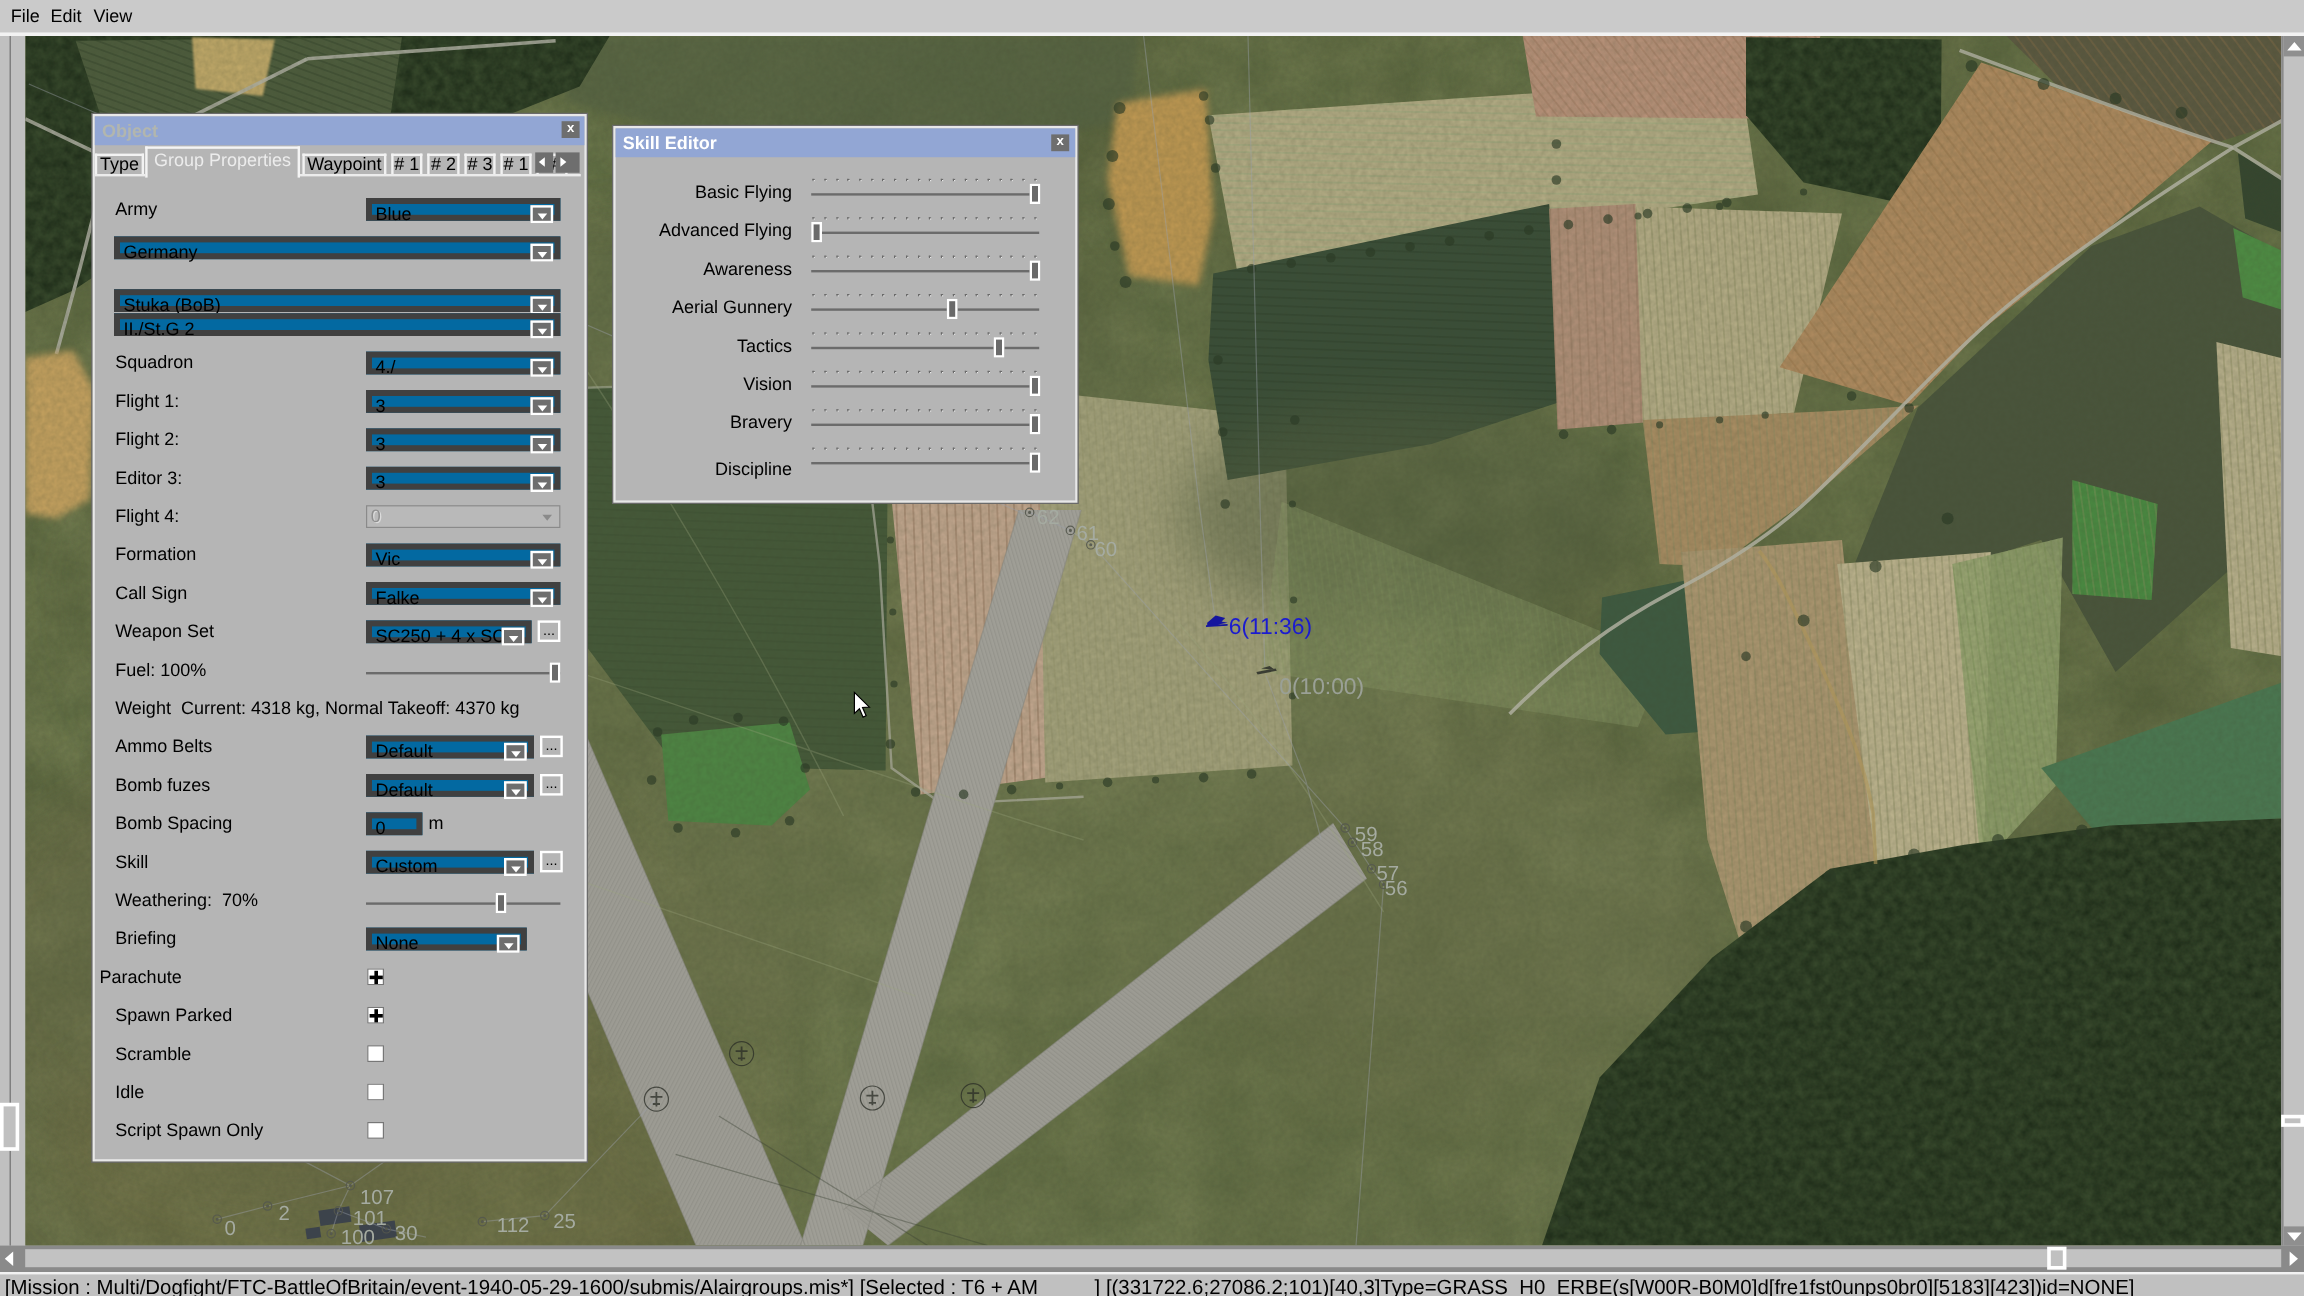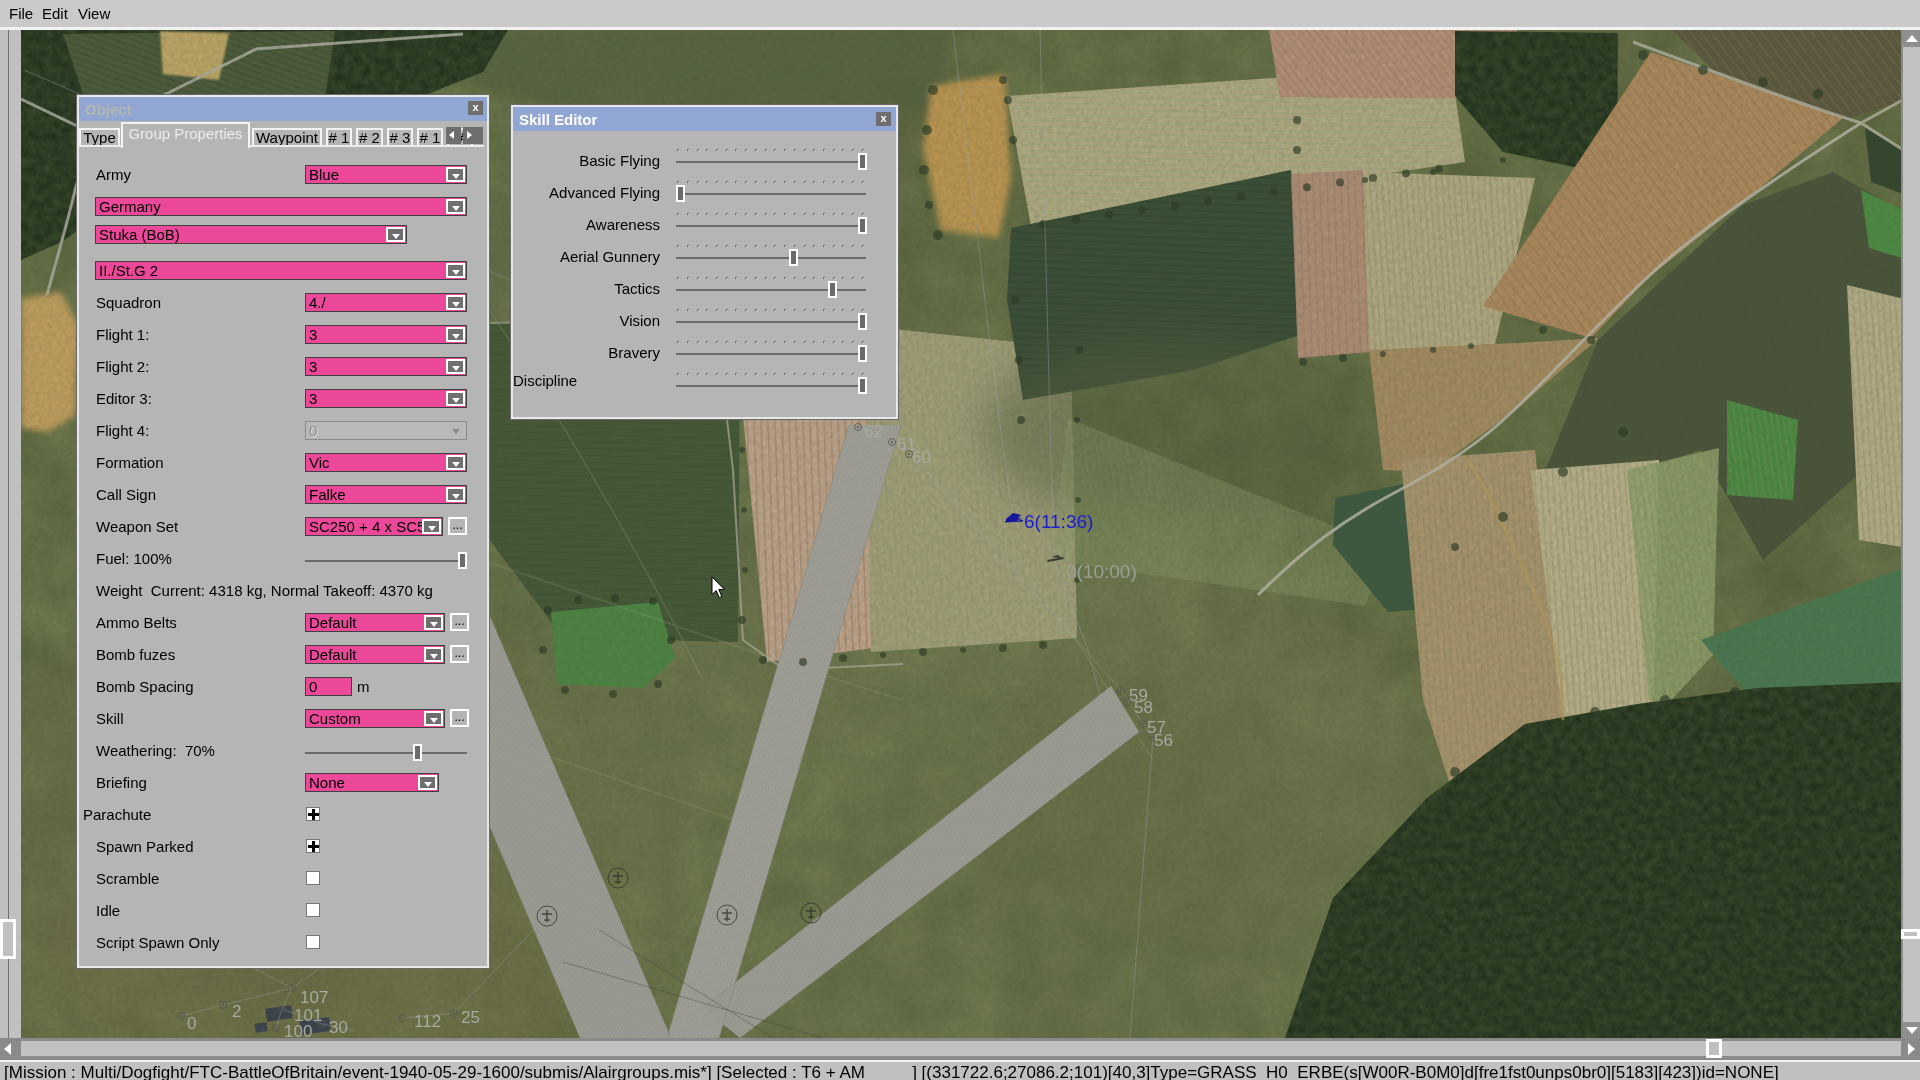--- a/index.html
+++ b/index.html
@@ -18,21 +18,21 @@
 #hscroll{position:absolute;left:0;top:1038px;width:1920px;height:22px;background:#8a8a8a}
 #htrack{position:absolute;left:21px;top:3px;width:1880px;height:15px;background:#c2c2c2}
 #hthumb{position:absolute;left:1706px;top:1px;width:16px;height:19px;background:#c0c0c0;border:3px solid #fff}
 #statusbar{position:absolute;left:0;top:1060px;width:1920px;height:20px;background:#c0c0c0;border-top:2px solid #f2f2f2}
 #statusbar .txt{position:absolute;left:4px;top:1px;font-size:17px;color:#000;white-space:pre}
 .dlg{position:absolute;background:#b5b5b5;border:2px solid #e8e8e8;outline:1px solid #6a6a6a}
 .tbar{position:absolute;left:0px;top:0px;right:0px;height:24px;background:#92a6d4}
 .tbar .cap{position:absolute;left:6px;top:4px;font-size:15px;font-weight:bold}
 .xbtn{position:absolute;width:15px;height:14px;background:#6e6e6e;color:#fff;font-size:11px;font-weight:bold;text-align:center;line-height:13px}
 .lb{position:absolute;font-size:15px;color:#000;white-space:pre}
-.combo{position:absolute;height:19px;background:#ec4899;border:1px solid #404040;font-size:15px;color:#000}
+.combo{position:absolute;height:19px;background:#0369a1;border:5px solid #404040;font-size:15px;color:#000}
 .combo .cv{position:absolute;left:3px;top:0px;white-space:pre}
 .cbtn{position:absolute;right:1px;top:1px;width:19px;height:15px;background:#6e6e6e;border:2px solid #fff}
 .cbtn .t{position:absolute;left:4px;top:5px;border-left:4px solid transparent;border-right:4px solid transparent;border-top:5px solid #fff}
 .combo.dis{background:#b9b9b9;border:1px solid #8a8a8a;color:#8f8f8f;text-shadow:1px 1px 0 #dcdcdc}
 .combo.dis .t{position:absolute;right:6px;top:7px;border-left:4px solid transparent;border-right:4px solid transparent;border-top:5px solid #8a8a8a}
 .dots{position:absolute;width:19px;height:18px;background:#b5b5b5;border:2px solid #fff;font-size:12px;color:#000;text-align:center;line-height:12px}
 .chk{position:absolute;width:14px;height:14px;background:#fff;border:1px solid #777}
 .chk.on::before{content:"";position:absolute;left:5px;top:1px;width:3px;height:11px;background:#000}
 .chk.on::after{content:"";position:absolute;left:1px;top:5px;width:11px;height:3px;background:#000}
 .sld{position:absolute;height:2px;background:#6b6b6b}
@@ -425,21 +425,21 @@
       <div class="cbtn">
         <div class="t"></div>
       </div>
     </div>
     <div class="combo" style="left:16px;top:100px;width:372px">
       <span class="cv">Germany</span>
       <div class="cbtn">
         <div class="t"></div>
       </div>
     </div>
-    <div class="combo" style="left:16px;top:128px;width:312px">
+    <div class="combo" style="left:16px;top:144px;width:372px">
       <span class="cv">Stuka (BoB)</span>
       <div class="cbtn">
         <div class="t"></div>
       </div>
     </div>
     <div class="combo" style="left:16px;top:164px;width:372px">
       <span class="cv">II./St.G 2</span>
       <div class="cbtn">
         <div class="t"></div>
       </div>
@@ -712,21 +712,21 @@
     <div style="position:absolute;left:271.0px;top:234px;width:2px;height:2px;background:#e8e8e8;border-left:1px solid #6a6a6a;border-top:1px solid #6a6a6a"></div>
     <div style="position:absolute;left:280.8px;top:234px;width:2px;height:2px;background:#e8e8e8;border-left:1px solid #6a6a6a;border-top:1px solid #6a6a6a"></div>
     <div style="position:absolute;left:290.5px;top:234px;width:2px;height:2px;background:#e8e8e8;border-left:1px solid #6a6a6a;border-top:1px solid #6a6a6a"></div>
     <div style="position:absolute;left:300.2px;top:234px;width:2px;height:2px;background:#e8e8e8;border-left:1px solid #6a6a6a;border-top:1px solid #6a6a6a"></div>
     <div style="position:absolute;left:310.0px;top:234px;width:2px;height:2px;background:#e8e8e8;border-left:1px solid #6a6a6a;border-top:1px solid #6a6a6a"></div>
     <div style="position:absolute;left:319.7px;top:234px;width:2px;height:2px;background:#e8e8e8;border-left:1px solid #6a6a6a;border-top:1px solid #6a6a6a"></div>
     <div style="position:absolute;left:329.4px;top:234px;width:2px;height:2px;background:#e8e8e8;border-left:1px solid #6a6a6a;border-top:1px solid #6a6a6a"></div>
     <div style="position:absolute;left:339.1px;top:234px;width:2px;height:2px;background:#e8e8e8;border-left:1px solid #6a6a6a;border-top:1px solid #6a6a6a"></div>
     <div style="position:absolute;left:348.9px;top:234px;width:2px;height:2px;background:#e8e8e8;border-left:1px solid #6a6a6a;border-top:1px solid #6a6a6a"></div>
     <div class="sth" style="left:344.5px;top:238px"></div>
-    <div class="lb" style="left:0px;top:265px;width:147px;text-align:left">Discipline</div>
+    <div class="lb" style="left:0px;top:276px;width:147px;text-align:right">Discipline</div>
     <div class="sld" style="left:163px;top:278px;width:190px;height:1.5px"></div>
     <div style="position:absolute;left:164.0px;top:266px;width:2px;height:2px;background:#e8e8e8;border-left:1px solid #6a6a6a;border-top:1px solid #6a6a6a"></div>
     <div style="position:absolute;left:173.7px;top:266px;width:2px;height:2px;background:#e8e8e8;border-left:1px solid #6a6a6a;border-top:1px solid #6a6a6a"></div>
     <div style="position:absolute;left:183.5px;top:266px;width:2px;height:2px;background:#e8e8e8;border-left:1px solid #6a6a6a;border-top:1px solid #6a6a6a"></div>
     <div style="position:absolute;left:193.2px;top:266px;width:2px;height:2px;background:#e8e8e8;border-left:1px solid #6a6a6a;border-top:1px solid #6a6a6a"></div>
     <div style="position:absolute;left:202.9px;top:266px;width:2px;height:2px;background:#e8e8e8;border-left:1px solid #6a6a6a;border-top:1px solid #6a6a6a"></div>
     <div style="position:absolute;left:212.7px;top:266px;width:2px;height:2px;background:#e8e8e8;border-left:1px solid #6a6a6a;border-top:1px solid #6a6a6a"></div>
     <div style="position:absolute;left:222.4px;top:266px;width:2px;height:2px;background:#e8e8e8;border-left:1px solid #6a6a6a;border-top:1px solid #6a6a6a"></div>
     <div style="position:absolute;left:232.1px;top:266px;width:2px;height:2px;background:#e8e8e8;border-left:1px solid #6a6a6a;border-top:1px solid #6a6a6a"></div>
     <div style="position:absolute;left:241.8px;top:266px;width:2px;height:2px;background:#e8e8e8;border-left:1px solid #6a6a6a;border-top:1px solid #6a6a6a"></div>

